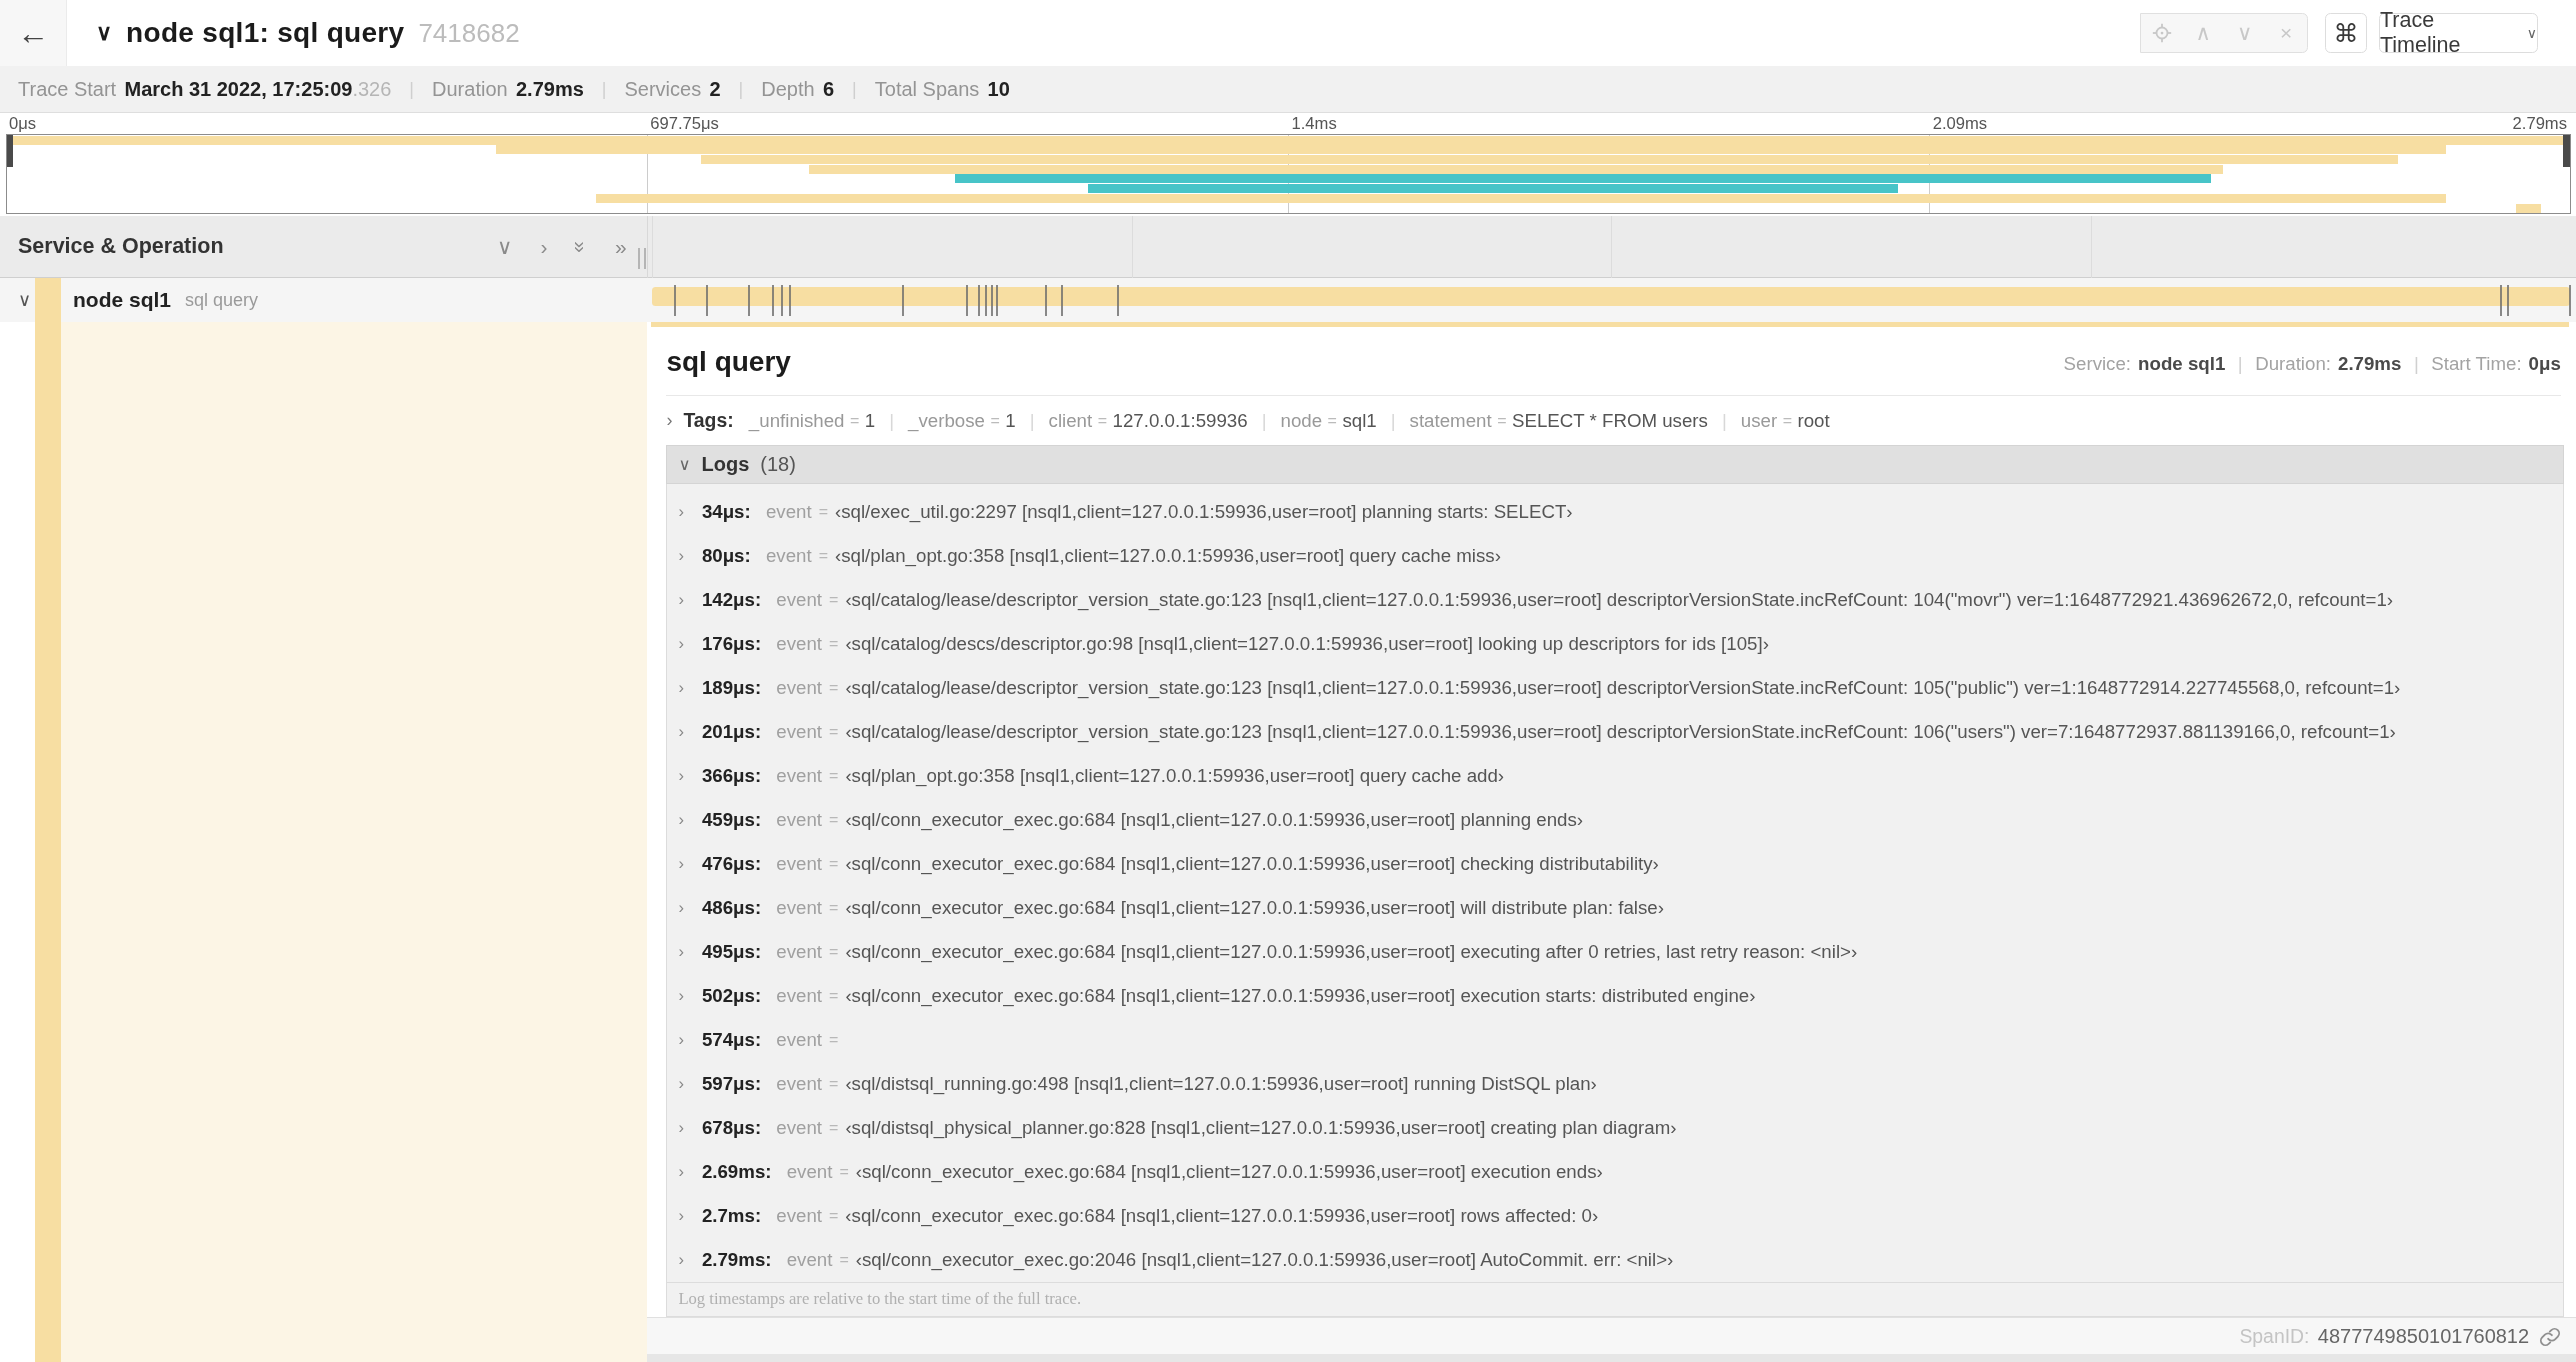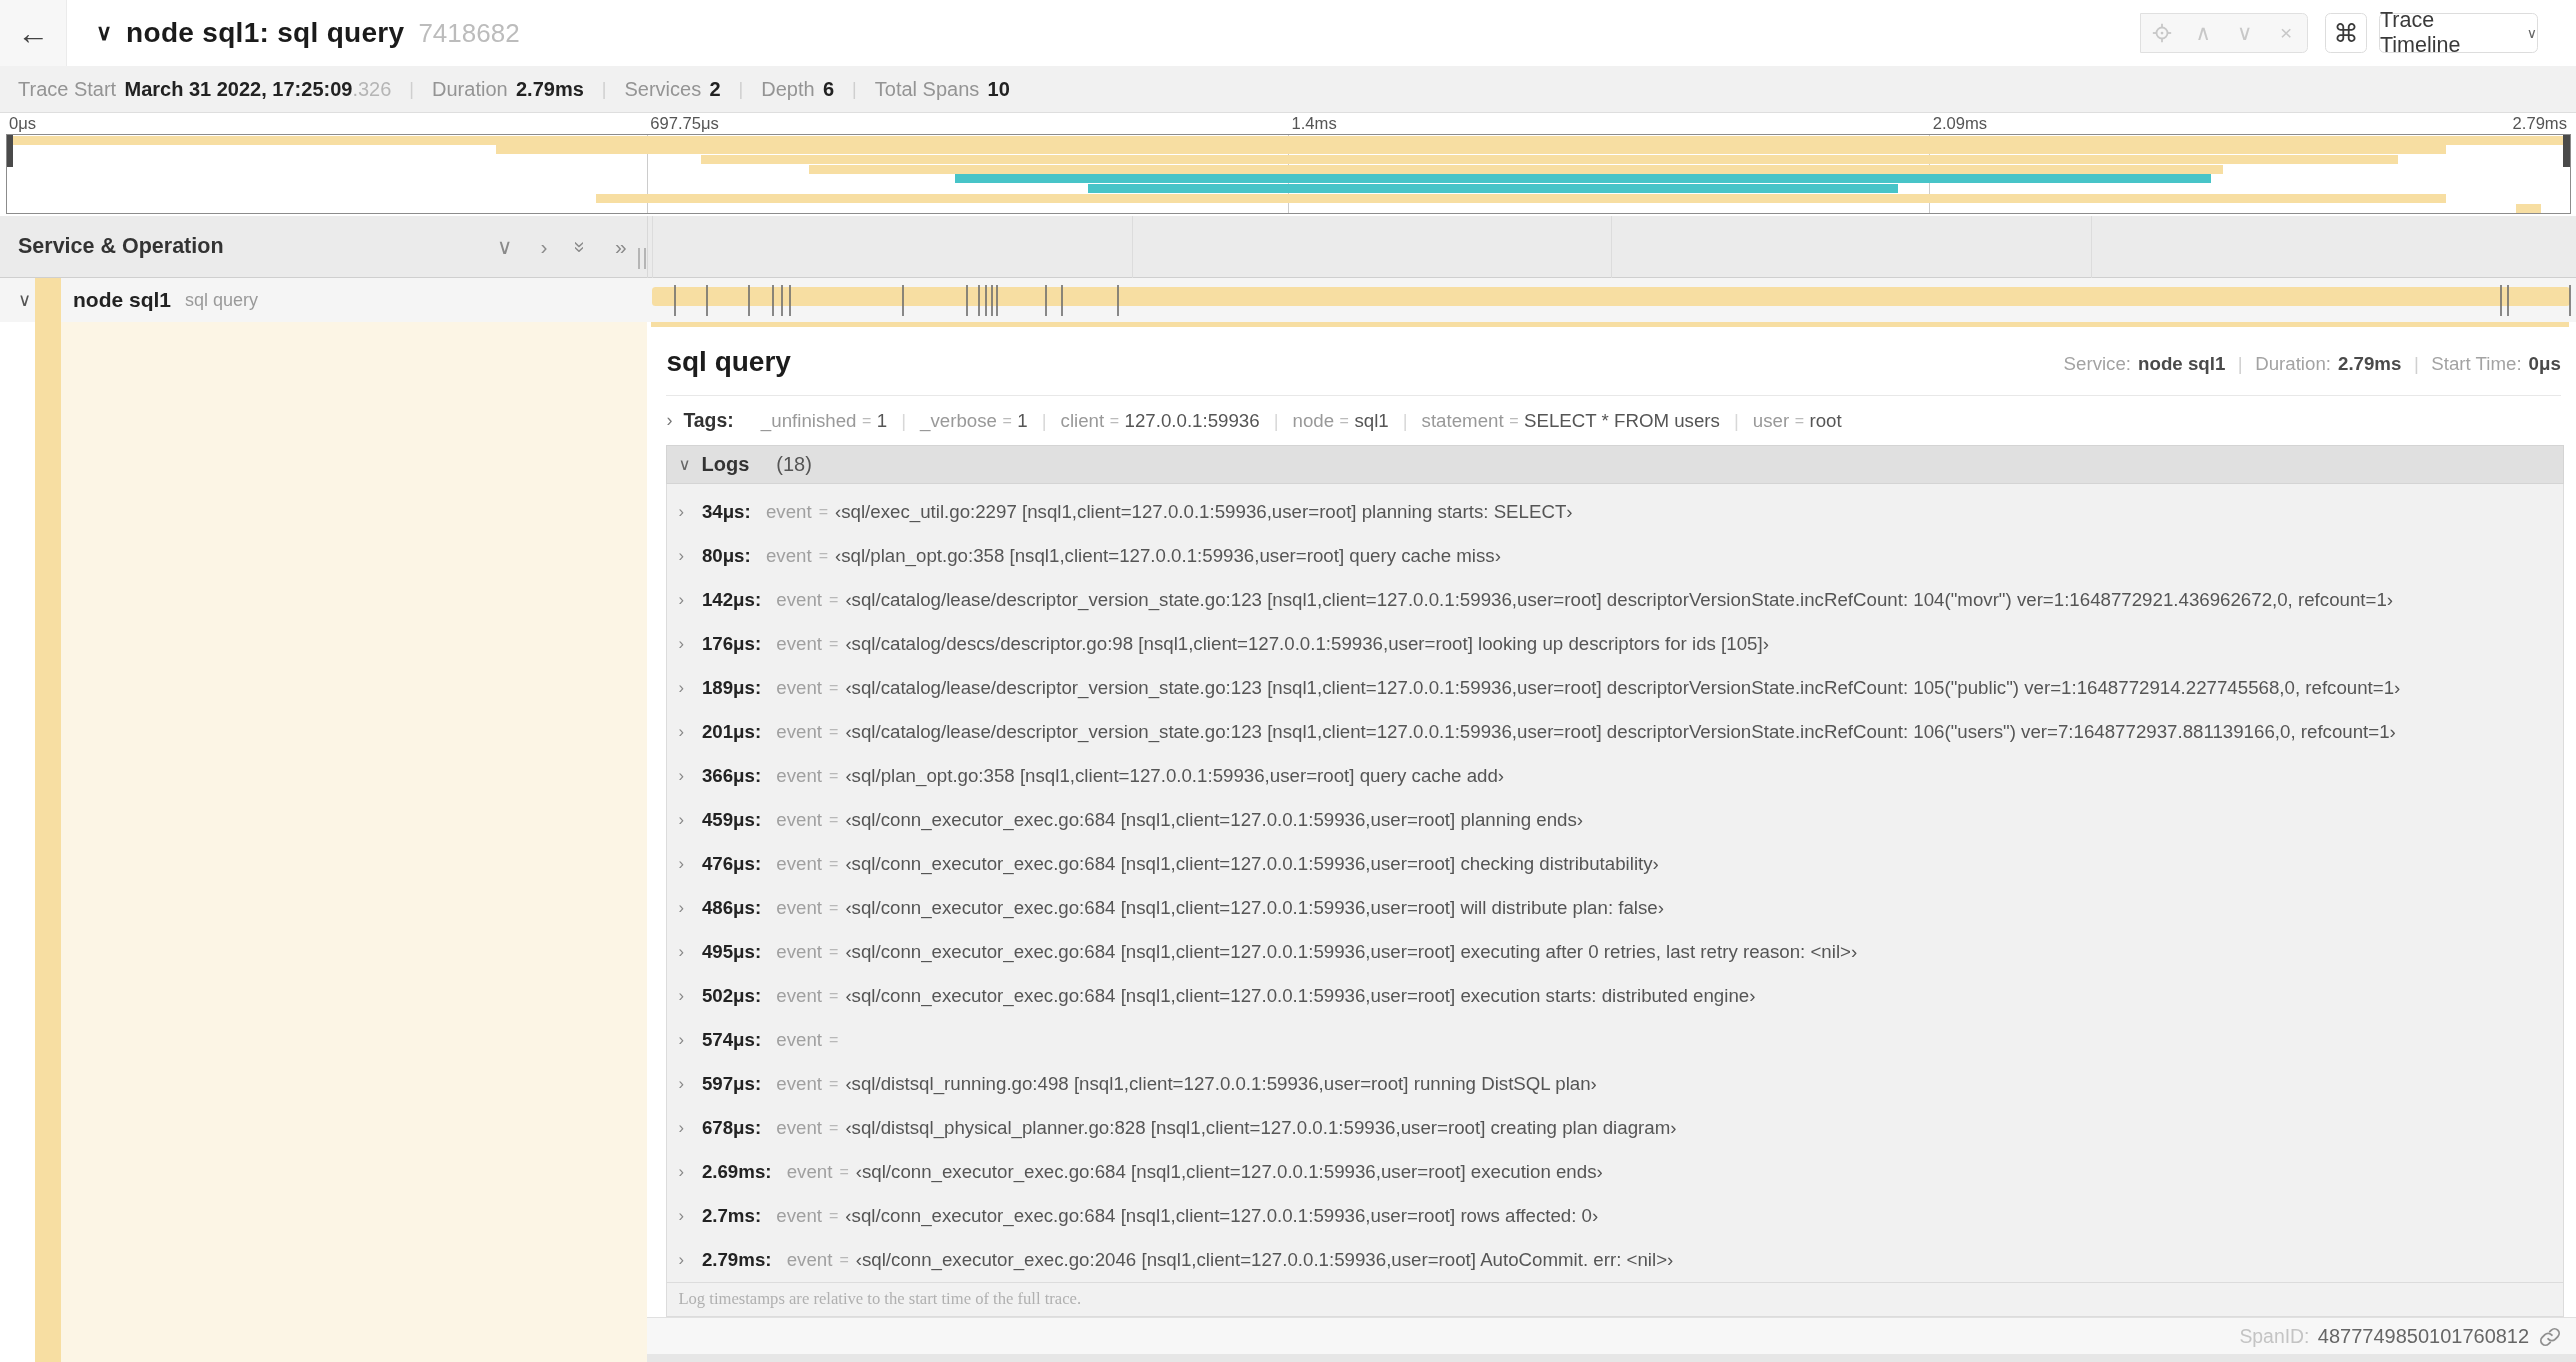--- a/index.html
+++ b/index.html
@@ -92,21 +92,21 @@
   .tag-item{display:flex;align-items:center;}
   .tag-key{color:#999;}
   .tag-eq{color:#bbb;font-size:16px;margin:0 5.5px;}
   .tag-val{color:#555;}
   .tag-sep{color:#d8d8d8;margin:0 14px;}
   .logs-box{position:absolute;left:19.4px;right:12.5px;top:123px;}
   .logs-header{height:39px;background:#e0e0e0;border:0.7px solid #d4d4d4;box-sizing:border-box;display:flex;align-items:center;
                padding-left:11px;gap:11px;font-size:20px;cursor:pointer;}
   .logs-caret{color:#666;font-size:16.6px;}
   .logs-title{font-weight:bold;color:#333;}
-  .logs-count{color:#555;margin-left:16px;}
+  .logs-count{color:#555;}
   .logs-body{background:#f1f1f1;border:0.7px solid #dcdcdc;border-top:none;box-sizing:border-box;padding-top:5.5px;}
   .log-row{height:44px;display:flex;align-items:center;padding-left:11px;font-size:18.7px;cursor:pointer;white-space:nowrap;overflow:hidden;}
   .lr-caret{color:#888;font-size:16.6px;width:23.5px;}
   .lr-time{font-weight:bold;color:#222;}
   .lr-field{color:#a0a0a0;margin-left:15.2px;}
   .lr-eq{color:#b8b8b8;font-size:16px;margin:0 7px;}
   .lr-value{color:#555;text-align:right;}
   .logs-footer{height:33px;display:flex;align-items:center;padding-left:11px;font-size:16.6px;color:#b0b0b0;}
 
   
@@ -257,21 +257,21 @@
       <span class="meta-value">2.79ms</span>
       <span class="meta-sep">|</span>
       <span class="meta-label">Start Time:</span>
       <span class="meta-value">0μs</span>
     </div>
     <div class="d-divider"></div>
 
     <div class="d-tags">
       <span class="tags-caret">›</span>
       <span class="tags-label">Tags:</span>
-      <span class="tags-list" style="display:flex;align-items:flex-start;margin-left:12px;">
+      <span class="tags-list" style="display:flex;align-items:flex-start;">
   <span class="tag-item">
     <span class="tag-key">_unfinished</span>
     <span class="tag-eq">=</span>
     <span class="tag-val">1</span>
   </span>
 <span class="tag-sep">|</span>
   <span class="tag-item">
     <span class="tag-key">_verbose</span>
     <span class="tag-eq">=</span>
     <span class="tag-val">1</span>

